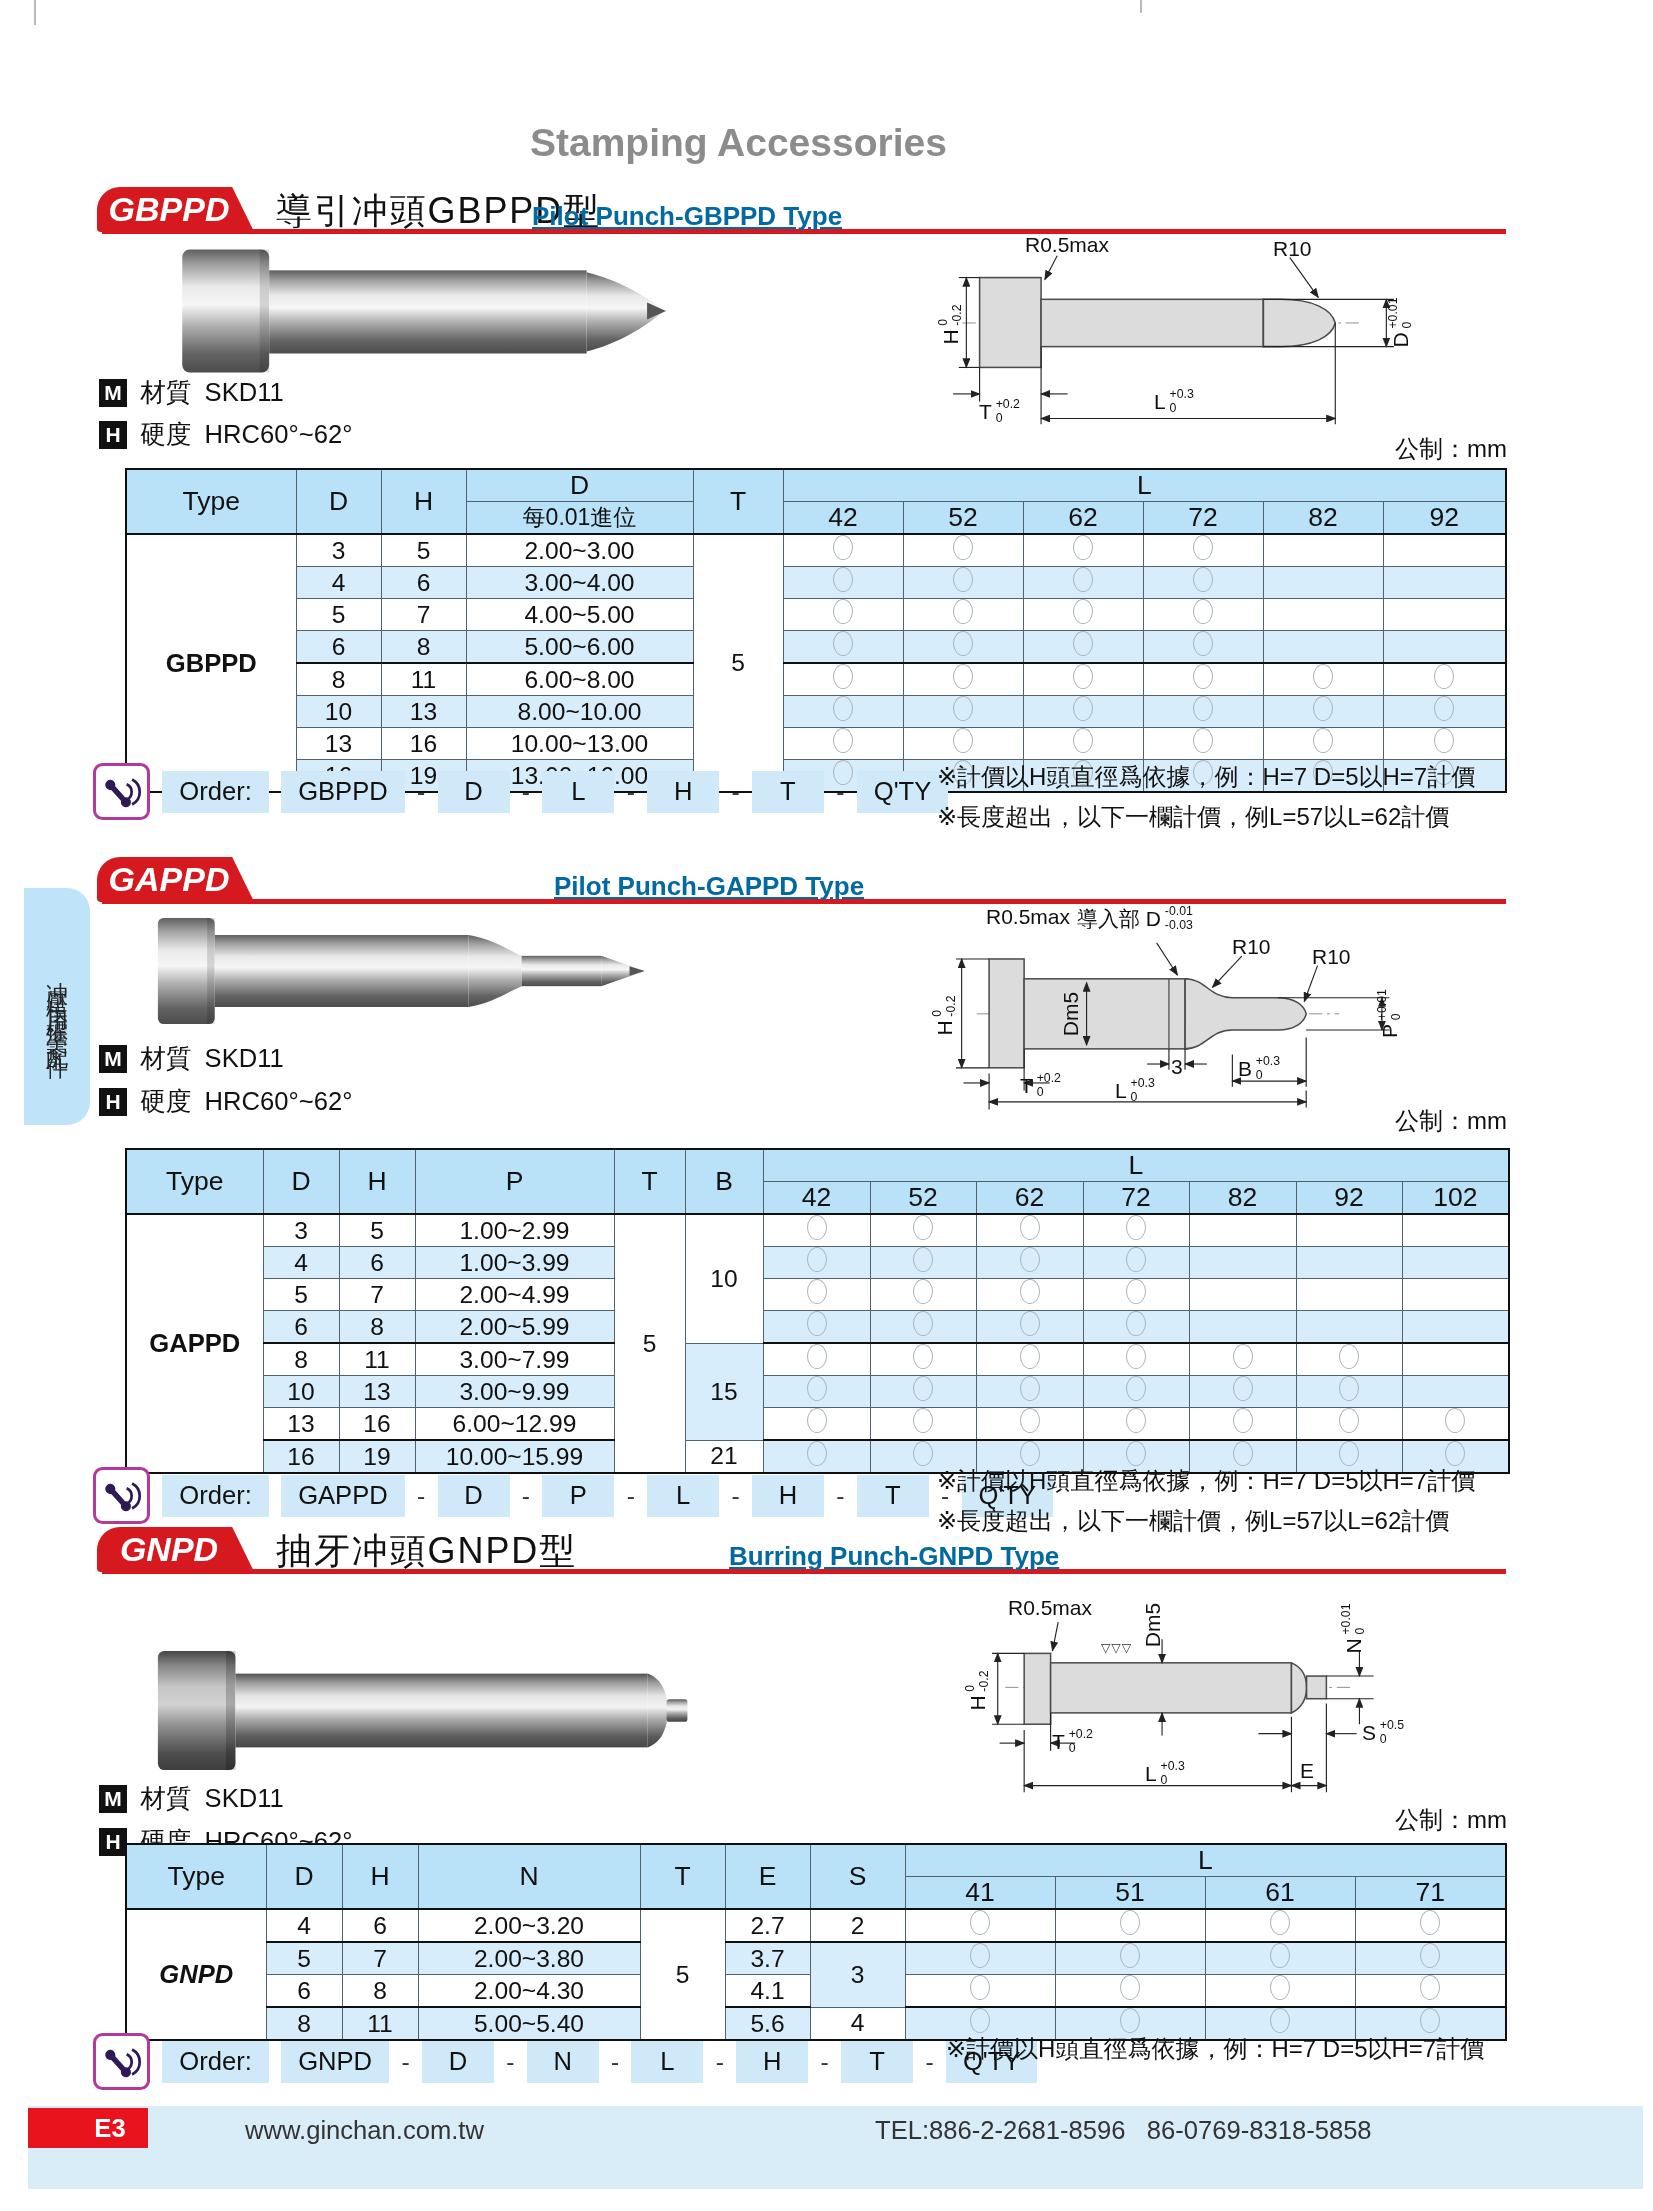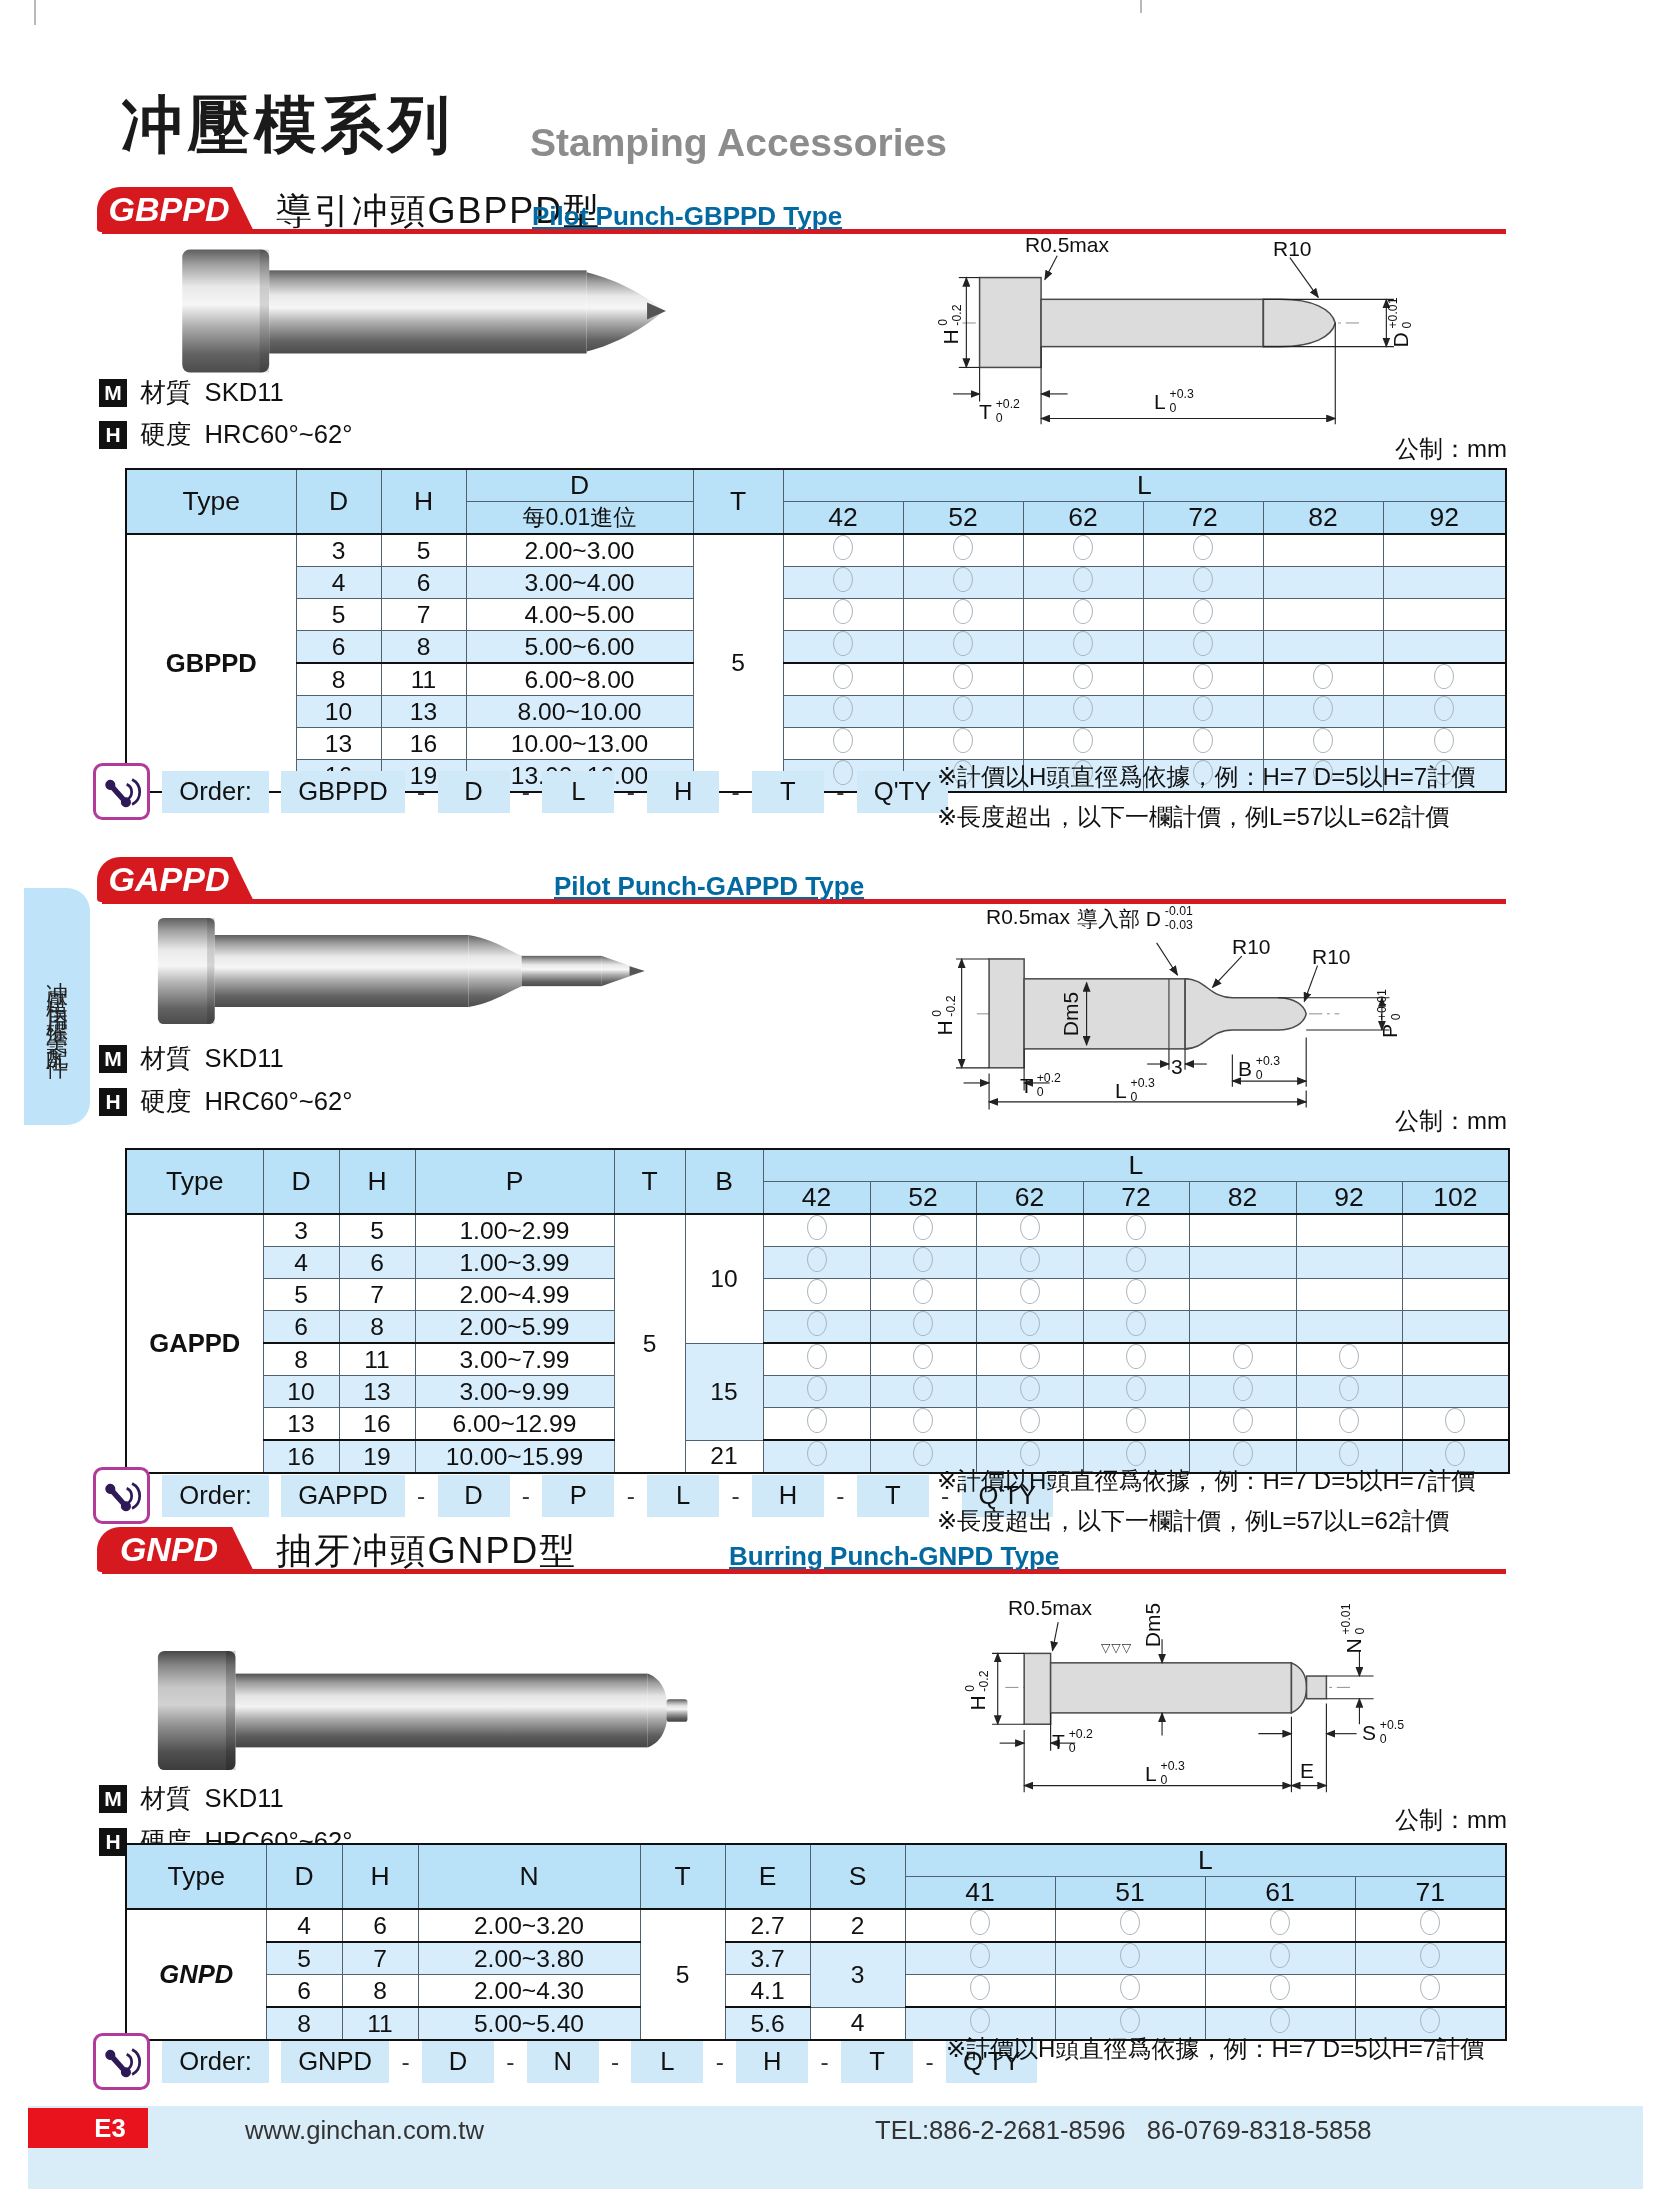--- a/index.html
+++ b/index.html
@@ -70,21 +70,20 @@
   .cropmark{position:absolute;background:#b9b9b9;}
 </style>
 </head>
 <body>
 
 <div id="page">
 
   <div class="cropmark abs" style="left:34px;top:0;width:1.9px;height:24.6px;"></div>
   <div class="cropmark abs" style="left:1140px;top:0;width:1.9px;height:13.2px;"></div>
 
-  <div class="abs title-zh" style="left:121px;top:83px;">冲壓模系列</div>
   <div class="abs title-en" style="left:530px;top:121px;">Stamping Accessories</div>
 
   <div class="abs badge" style="left:97px;top:187px;">GBPPD</div>
   <div class="abs redline" style="left:102px;top:229px;width:1404px;"></div>
   <div class="abs ban-zh" style="left:276px;top:187px;">導引冲頭GBPPD型</div>
   <div class="abs ban-en" style="left:532px;top:201px;">Pilot Punch-GBPPD Type</div>
 
   <div class="abs" style="left:180px;top:242px;">
     <svg width="492" height="137" viewBox="0 0 520 145">
       <defs>

